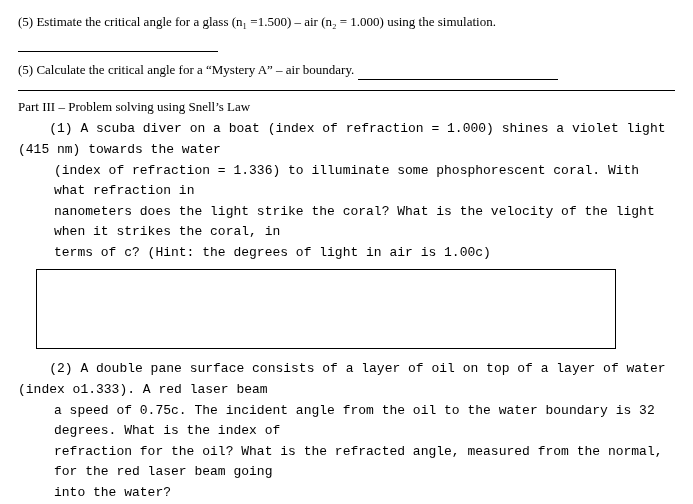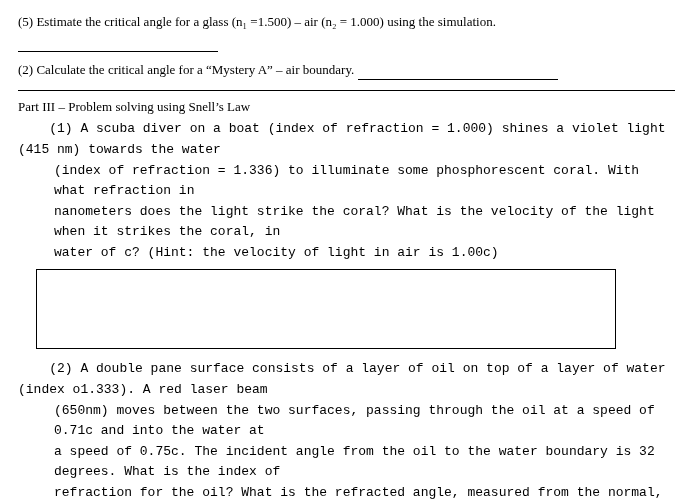--- a/index.html
+++ b/index.html
@@ -66,52 +66,49 @@
 
 <div class="section">
   <div class="line">
     <span>(5)  Estimate the critical angle for a glass (n₁ =1.500) – air (n₂ = 1.000) using the simulation.</span>
     <span class="underline-blank-long"></span>
   </div>
 </div>
 
 <div class="section" style="margin-top:8px;">
   <div class="line">
-    <span>(2)  Calculate the critical angle for a “Mystery A” – air boundary.</span>
+    <span>(5)  Calculate the critical angle for a “Mystery A” – air boundary.</span>
     <span class="underline-blank-long"></span>
   </div>
 </div>
 
 <hr style="border:none; border-top:1px solid #000; margin:10px 0 8px 0;">
 
 <div class="section">
   <div class="part-header">Part III – Problem solving using Snell’s Law</div>
 
   <div class="question-block">
     <div class="line">
       &nbsp;&nbsp;&nbsp;&nbsp;(1)  A scuba diver on a boat (index of refraction = 1.000) shines a violet light (415 nm) towards the water
     </div>
     <div class="line indent2">
       (index of refraction = 1.336) to illuminate some phosphorescent coral. With what <span>refraction</span> in
     </div>
     <div class="line indent2">
       nanometers does the light strike the coral? What is the velocity of the light when it strikes the coral, in
     </div>
     <div class="line indent2">
-      water of c? (Hint: the velocity of light in air is 1.00c)
+      terms of c? (Hint: the degrees of light in air is 1.00c)
     </div>
     <div class="answer-box"></div>
   </div>
 
   <div class="question-block">
     <div class="line">
       &nbsp;&nbsp;&nbsp;&nbsp;(2)  A double pane surface consists of a layer of oil on top of a layer of water (index o1.333). A red laser beam
-    </div>
-    <div class="line indent2">
-      (650nm) moves between the two surfaces, passing through the oil at a speed of 0.71c and into the water at
     </div>
     <div class="line indent2">
       a speed of 0.75c. The incident angle from the oil to the water boundary is 32 degrees. What is the index of
     </div>
     <div class="line indent2">
       refraction for the oil? What is the refracted angle, measured from the normal, for the red laser beam going
     </div>
     <div class="line indent2">
       into the water?
     </div>

